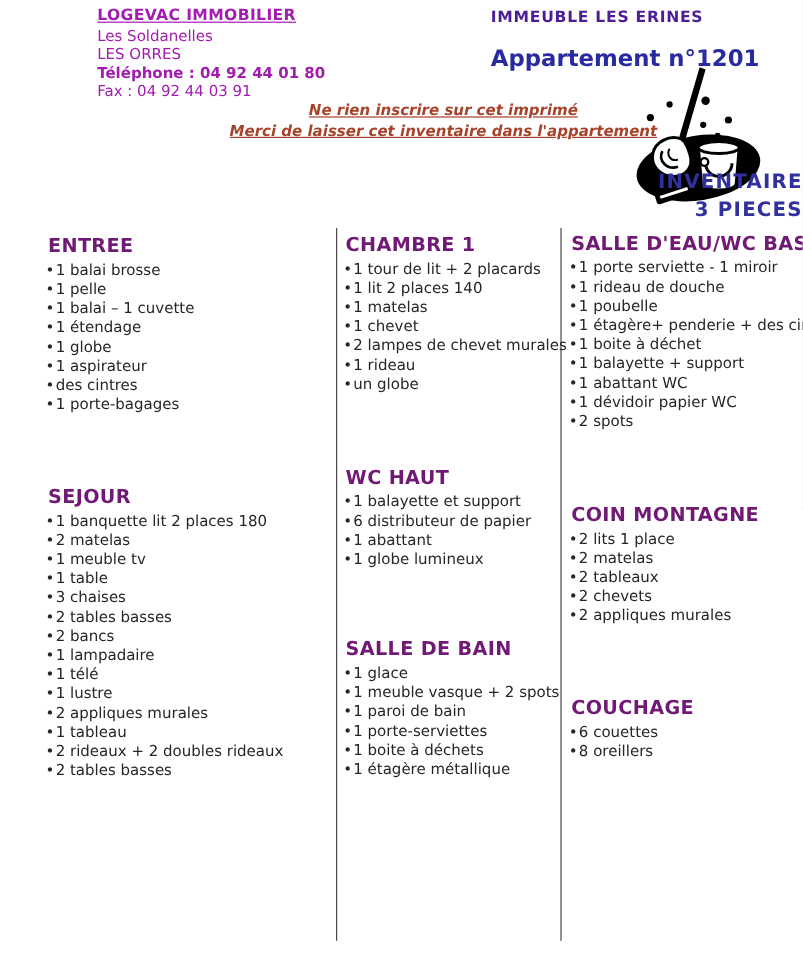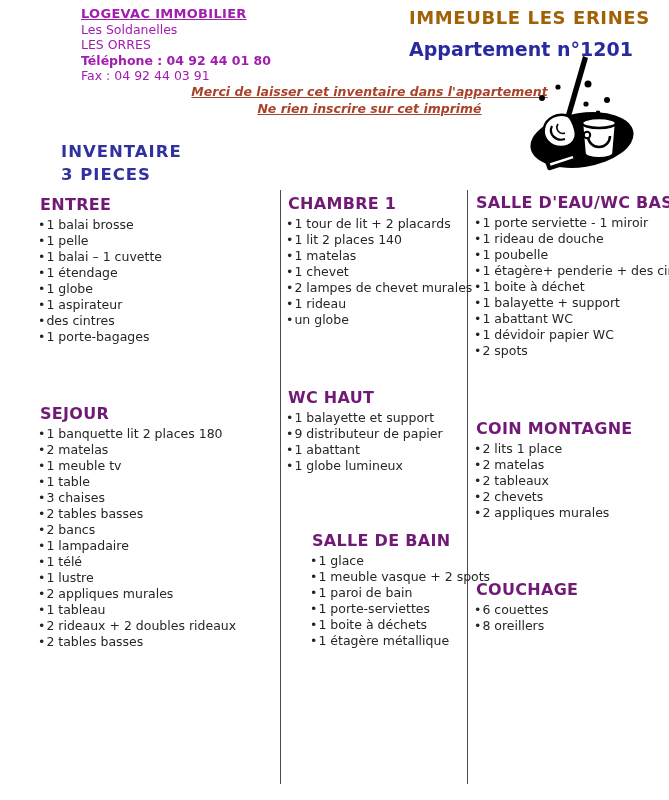--- a/index.html
+++ b/index.html
@@ -10,46 +10,46 @@
     font-family:"DejaVu Sans",sans-serif;
     color:#262626;
     overflow:hidden;
     margin:0 auto;
   }
   
   .agency{position:absolute;left:81px;top:6px;font-size:12.5px;line-height:15.6px;color:#a21caf;}
   .agency-name{font-weight:bold;text-decoration:underline;font-size:13px;letter-spacing:.3px;}
   .agency-phone{font-weight:bold;}
   
-  .building{position:absolute;left:409px;top:7px;font-weight:bold;font-size:18px;color:#a16207;letter-spacing:.6px;}
+  .building{position:absolute;left:409px;top:7px;font-weight:bold;font-size:13px;color:#4c1d95;letter-spacing:.6px;}
   .apartment{position:absolute;left:409px;top:38px;font-weight:bold;font-size:19px;color:#2a2aa0;}
   
   .notice{position:absolute;left:70px;right:0;top:84px;text-align:center;
     color:#a8432b;font-style:italic;font-weight:bold;font-size:12.5px;line-height:16.5px;}
   .notice-line{text-decoration:underline;}
   
-  .title{position:absolute;left:61px;right:0;top:140px;text-align:left;
+  .title{position:absolute;left:61px;right:0;top:140px;text-align:right;
     color:#31319e;font-weight:bold;font-size:16.5px;line-height:23px;letter-spacing:1px;}
   
   .clipart{position:absolute;left:528px;top:56px;width:110px;height:118px;}
   
   .vline{position:absolute;top:190px;height:594px;width:1px;background:#4a4a4a;}
   .vline-1{left:280px;}
   .vline-2{left:467px;}
   
   .section{position:absolute;font-size:12.5px;}
   .section-title{color:#701a75;font-weight:bold;font-size:16px;margin:0 0 3px 2px;letter-spacing:.3px;}
   .items{list-style:none;margin:0;padding:0;line-height:16px;white-space:nowrap;}
   .items li{margin:0;padding:0;}
   .bullet{margin-right:1px;}
   .sec-entree{left:38px;top:195px;}
   .sec-sejour{left:38px;top:404px;}
   .sec-chambre1{left:286px;top:194px;}
   .sec-wc-haut{left:286px;top:388px;}
-  .sec-salle-de-bain{left:286px;top:531px;margin-left:24px;}
+  .sec-salle-de-bain{left:286px;top:531px;}
   .sec-salle-eau{left:474px;top:193px;}
   .sec-coin-montagne{left:474px;top:419px;}
   .sec-couchage{left:474px;top:580px;}
 </style>
 </head>
 <body>
 
 <div class="page">
 
   <div class="agency">
@@ -57,22 +57,22 @@
     <div>Les Soldanelles</div>
     <div>LES ORRES</div>
     <div class="agency-phone">Téléphone : 04 92 44 01 80</div>
     <div>Fax : 04 92 44 03 91</div>
   </div>
 
   <div class="building">IMMEUBLE LES ERINES</div>
   <div class="apartment">Appartement n°1201</div>
 
   <div class="notice">
+    <div class="notice-line">Ne rien inscrire sur cet imprimé</div>
     <div class="notice-line">Merci de laisser cet inventaire dans l'appartement</div>
-    <div class="notice-line">Ne rien inscrire sur cet imprimé</div>
   </div>
 
   <svg class="clipart" viewBox="0 0 110 118" xmlns="http://www.w3.org/2000/svg" aria-hidden="true">
 
     <ellipse cx="54" cy="84" rx="52" ry="27" fill="#000" transform="rotate(-9 54 84)"></ellipse>
 
     <path d="M55 0 L60 2 L42 64 L37 62 Z" fill="#000"></path>
 
     <path d="M40 60 C30 56 18 62 16 72 C14 82 22 91 33 91 C44 91 50 83 47 73 C45 66 43 62 40 60 Z" fill="#fff" stroke="#000" stroke-width="2.5"></path>
     <path d="M24 70 C20 78 28 86 37 83" fill="none" stroke="#000" stroke-width="2.2"></path>
@@ -145,21 +145,21 @@
         <li><span class="bullet">•</span><span>1 chevet</span></li>
         <li><span class="bullet">•</span><span>2 lampes de chevet murales</span></li>
         <li><span class="bullet">•</span><span>1 rideau</span></li>
         <li><span class="bullet">•</span><span>un globe</span></li>
       </ul>
   </div>
   <div class="section sec-wc-haut">
     <div class="section-title">WC HAUT</div>
     <ul class="items">
         <li><span class="bullet">•</span><span>1 balayette et support</span></li>
-        <li><span class="bullet">•</span><span>9 distributeur de papier</span></li>
+        <li><span class="bullet">•</span><span>6 distributeur de papier</span></li>
         <li><span class="bullet">•</span><span>1 abattant</span></li>
         <li><span class="bullet">•</span><span>1 globe lumineux</span></li>
       </ul>
   </div>
   <div class="section sec-salle-de-bain">
     <div class="section-title">SALLE DE BAIN</div>
     <ul class="items">
         <li><span class="bullet">•</span><span>1 glace</span></li>
         <li><span class="bullet">•</span><span>1 meuble vasque + 2 spots</span></li>
         <li><span class="bullet">•</span><span>1 paroi de bain</span></li>

